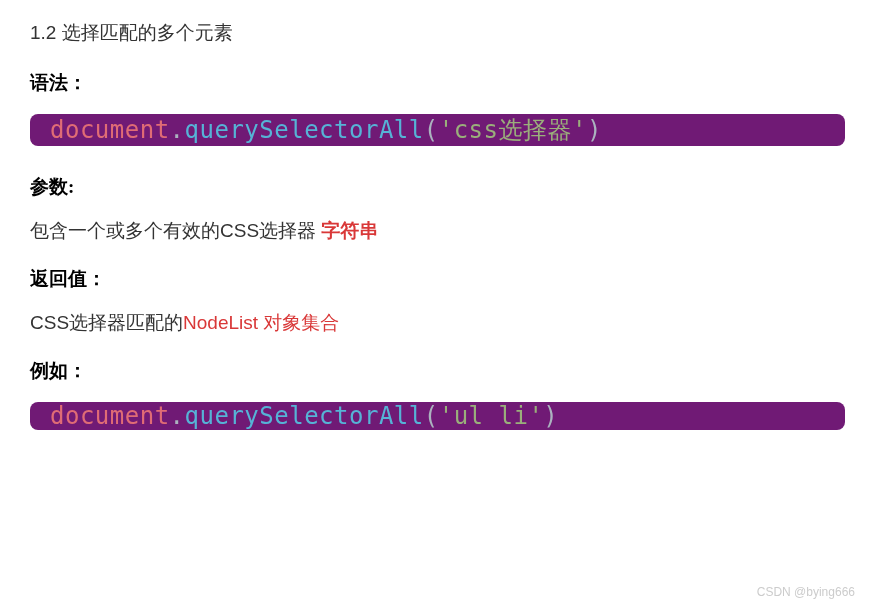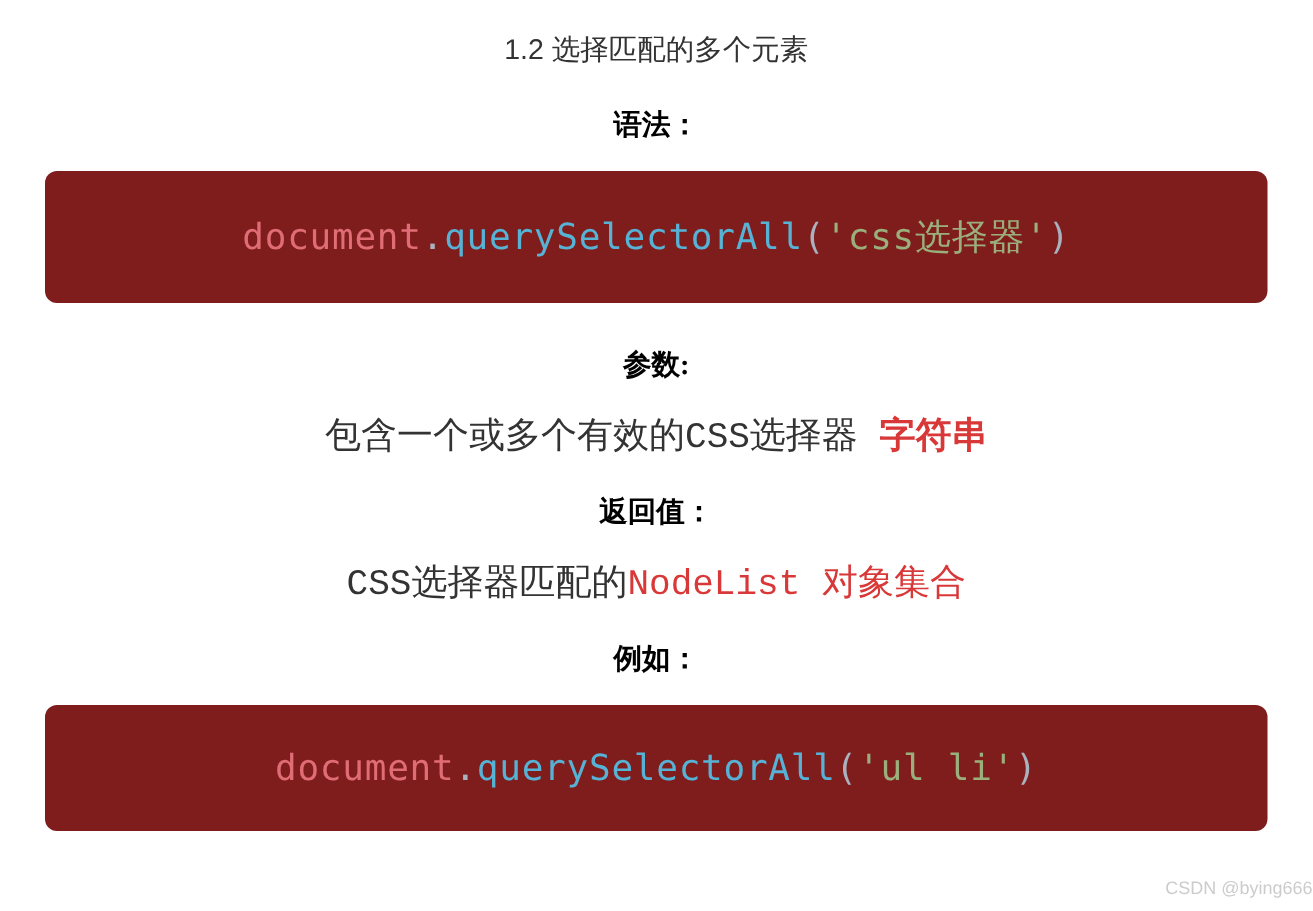--- a/index.html
+++ b/index.html
@@ -1,19 +1,18 @@
 <!DOCTYPE html>
 <html><head>
   <meta charset="utf-8">
   <style>
     * {
       margin: 0;
       padding: 0;
       box-sizing: border-box;
-      text-align: center;
     }
     body {
       font-family: "Microsoft YaHei", "PingFang SC", sans-serif;
       background: #ffffff;
       width: 875px;
       padding: 20px 30px;
       color: #333;
     }
     .section-title {
       font-size: 19px;
@@ -22,23 +21,23 @@
       font-weight: 400;
     }
     .label {
       font-size: 19px;
       font-weight: 700;
       color: #000;
       margin-bottom: 18px;
       font-family: Liberation Serif, serif;
     }
     .code-block {
-      background: #7f1d1d;
+      background: #701a75;
       border-radius: 8px;
-      padding: 28px 20px;
+      padding: 0 20px;
       font-family: "Consolas", "Monaco", monospace;
       font-size: 24px;
       margin-bottom: 28px;
       letter-spacing: 0.5px;
     }
     .code-doc {
       color: #e06c75;
     }
     .code-dot {
       color: #abb2bf;
@@ -46,37 +45,36 @@
     .code-method {
       color: #56b3d6;
     }
     .code-paren {
       color: #abb2bf;
     }
     .code-string {
       color: #9aaf7b;
     }
     .text-line {
-      font-size: 24px;
+      font-size: 19px;
       color: #333;
       margin-bottom: 22px;
-      font-family: Liberation Mono, monospace;
     }
     .red-bold {
       color: #d93838;
       font-weight: 700;
     }
     .red-text {
       color: #d93838;
       margin-top: 41px;
     }
     .watermark {
       position: fixed;
       bottom: 8px;
-      right: 0;
+      right: 20px;
       font-size: 12px;
       color: #ccc;
     }
   </style>
 </head>
 <body>
 
 <div class="section-title">1.2 选择匹配的多个元素</div>
 
 <div class="label">语法：</div>

